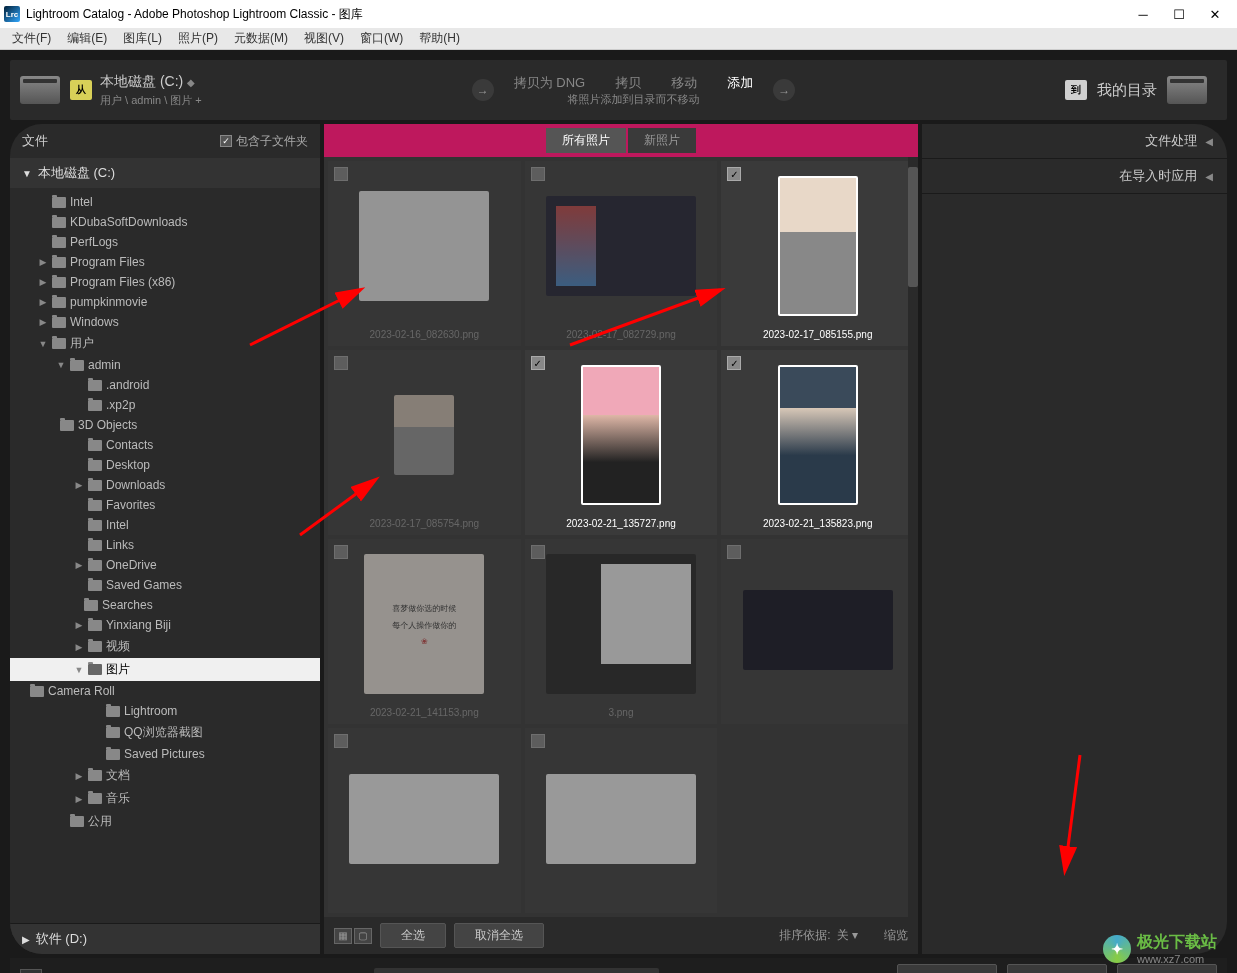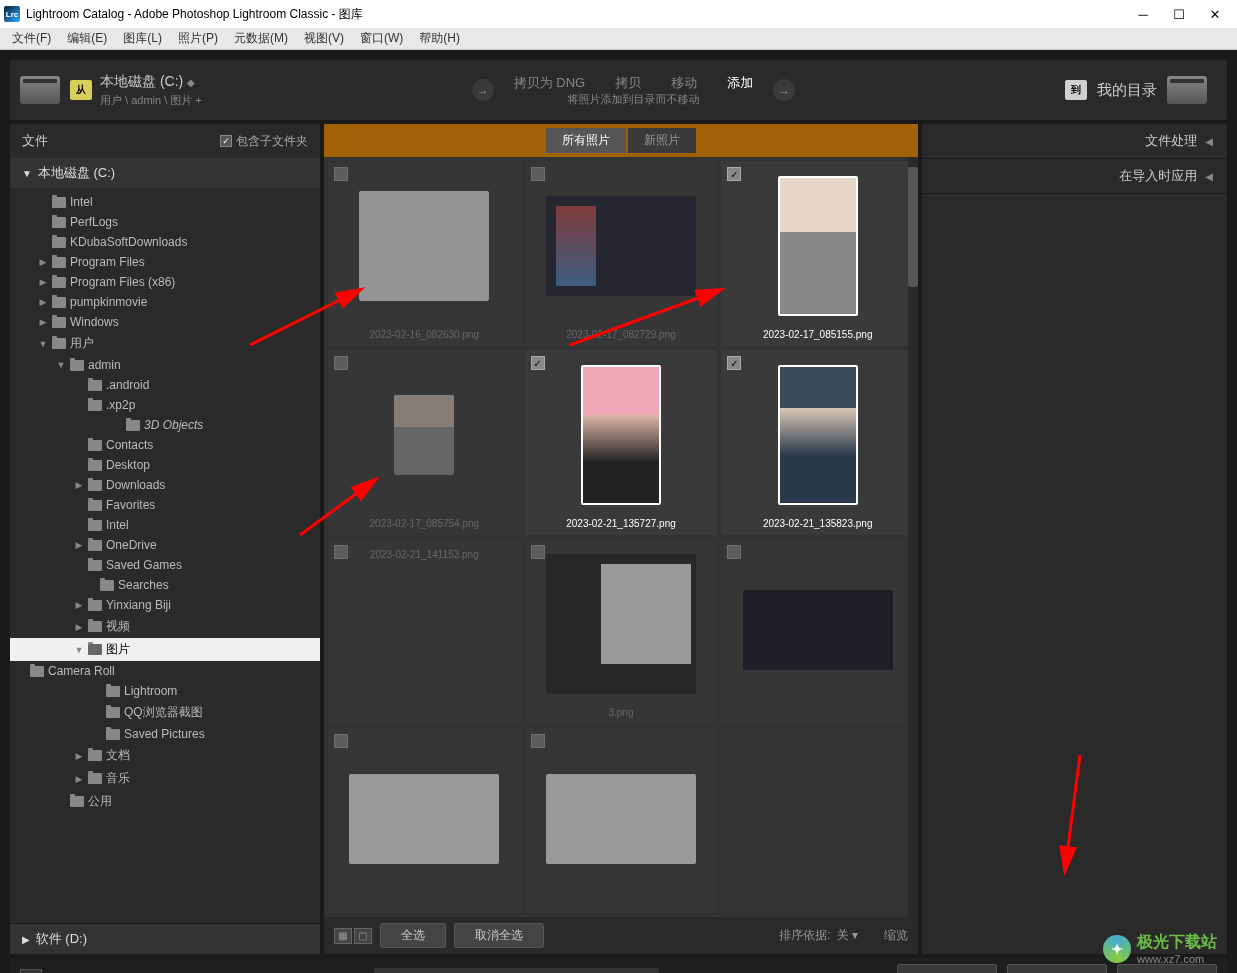--- a/index.html
+++ b/index.html
@@ -17,36 +17,36 @@
 .drive-ic::after { content:""; position:absolute; top:3px; left:3px; right:3px; height:4px; background:#333; border-radius:1px; }
 .from-badge { width:22px; height:20px; background:#d8d058; color:#000; font-size:10px; font-weight:bold; display:flex; align-items:center; justify-content:center; border-radius:2px; margin-right:8px; }
 .source-info { color:#ccc; font-size:14px; }
 .source-sub { color:#888; font-size:11px; margin-top:2px; }
 .arrow-btn { width:22px; height:22px; border-radius:50%; background:#3a3a3a; color:#999; display:flex; align-items:center; justify-content:center; cursor:pointer; font-size:12px; margin:0 20px; }
 .import-modes { display:flex; gap:30px; color:#888; font-size:13px; }
 .import-modes .active { color:#fff; }
 .import-sub { color:#888; font-size:11px; text-align:center; }
 .dest-badge { width:22px; height:20px; background:#d0d0d0; color:#000; font-size:10px; font-weight:bold; display:flex; align-items:center; justify-content:center; border-radius:2px; margin-right:10px; }
 .dest-label { color:#ccc; font-size:15px; margin-right:10px; }
-.main-area { flex:1; display:flex; gap:4px; overflow:hidden; }
+.main-area { flex:1; display:flex; gap:4px; overflow:hidden;border-radius:32px; }
 .left-panel { width:310px; background:#2a2a2a; display:flex; flex-direction:column; overflow:hidden; }
 .panel-header { padding:8px 12px; display:flex; justify-content:space-between; align-items:center; color:#ccc; font-size:13px; }
 .checkbox-label { display:flex; align-items:center; gap:4px; font-size:12px; color:#aaa; }
 .chk { width:12px; height:12px; background:#555; border:1px solid #888; display:flex; align-items:center; justify-content:center; color:#fff; font-size:9px; }
 .section-hdr { background:#333; padding:6px 12px; color:#ddd; font-size:13px; display:flex; align-items:center; gap:6px; }
 .tree { flex:1; overflow-y:auto; padding:4px 0; font-size:12px; color:#bbb; }
 .tree-item { display:flex; align-items:center; padding:3px 6px; gap:4px; cursor:pointer; }
 .tree-item.selected { background:#f0f0f0; color:#000; }
 .tree-exp { width:10px; text-align:center; color:#888; font-size:9px; }
 .folder-ic { width:14px; height:11px; background:#888; border-radius:1px; position:relative; }
 .folder-ic::before { content:""; position:absolute; top:-2px; left:0; width:5px; height:2px; background:#888; border-radius:1px 1px 0 0; }
 .tree-item.selected .folder-ic { background:#666; }
 .section-ftr { background:#333; padding:6px 12px; color:#ddd; font-size:13px; display:flex; align-items:center; gap:6px; border-top:1px solid #1a1a1a; }
 .center-panel { flex:1; background:#333; display:flex; flex-direction:column; overflow:hidden; }
-.tabs { display:flex; justify-content:center; gap:2px; padding:4px 0; background:#a16207; }
+.tabs { display:flex; justify-content:center; gap:2px; padding:4px 0; background:#be185d; }
 .tab { padding:4px 16px; background:#3a3a3a; color:#999; font-size:12px; cursor:pointer; }
 .tab.active { background:#555; color:#fff; }
 .grid-wrap { flex:1; overflow-y:auto; padding:4px; position:relative; }
 .grid { display:grid; grid-template-columns:repeat(3,1fr); gap:4px; }
 .thumb-cell { background:#3a3a3a; position:relative; height:185px; display:flex; flex-direction:column; align-items:center; justify-content:space-between; padding:6px; }
 .thumb-cell.dim { opacity:0.5; }
 .thumb-chk { position:absolute; top:6px; left:6px; width:14px; height:14px; background:#888; border:1px solid #aaa; display:flex; align-items:center; justify-content:center; color:#000; font-size:10px; cursor:pointer; z-index:2; }
 .thumb-img { flex:1; display:flex; align-items:center; justify-content:center; width:100%; }
 .thumb-box { background:#555; border-radius:2px; display:flex; align-items:center; justify-content:center; overflow:hidden; }
 .thumb-caption { color:#999; font-size:10px; margin-top:4px; white-space:nowrap; }
@@ -155,26 +155,26 @@
         </div>
         <div class="tree" id="tree">
             <div class="tree-item" style="padding-left: 28px;">
               <span class="tree-exp"></span>
               <span class="folder-ic"></span>
               <span>Intel</span>
             </div>
             <div class="tree-item" style="padding-left: 28px;">
               <span class="tree-exp"></span>
               <span class="folder-ic"></span>
+              <span>KDubaSoftDownloads</span>
+            </div>
+            <div class="tree-item" style="padding-left: 28px;">
+              <span class="tree-exp"></span>
+              <span class="folder-ic"></span>
               <span>PerfLogs</span>
-            </div>
-            <div class="tree-item" style="padding-left: 28px;">
-              <span class="tree-exp"></span>
-              <span class="folder-ic"></span>
-              <span>KDubaSoftDownloads</span>
             </div>
             <div class="tree-item" style="padding-left: 28px;">
               <span class="tree-exp">▶</span>
               <span class="folder-ic"></span>
               <span>Program Files</span>
             </div>
             <div class="tree-item" style="padding-left: 28px;">
               <span class="tree-exp">▶</span>
               <span class="folder-ic"></span>
               <span>Program Files (x86)</span>
@@ -202,21 +202,21 @@
             <div class="tree-item" style="padding-left: 64px;">
               <span class="tree-exp"></span>
               <span class="folder-ic"></span>
               <span>.android</span>
             </div>
             <div class="tree-item" style="padding-left: 64px;">
               <span class="tree-exp"></span>
               <span class="folder-ic"></span>
               <span>.xp2p</span>
             </div>
-            <div class="tree-item" style="padding-left: 102px; font-style: italic;">
+            <div class="tree-item" style="padding-left: 36px;">
               <span class="tree-exp"></span>
               <span class="folder-ic"></span>
               <span>3D Objects</span>
             </div>
             <div class="tree-item" style="padding-left: 64px;">
               <span class="tree-exp"></span>
               <span class="folder-ic"></span>
               <span>Contacts</span>
             </div>
             <div class="tree-item" style="padding-left: 64px;">
@@ -233,30 +233,35 @@
               <span class="tree-exp"></span>
               <span class="folder-ic"></span>
               <span>Favorites</span>
             </div>
             <div class="tree-item" style="padding-left: 64px;">
               <span class="tree-exp"></span>
               <span class="folder-ic"></span>
               <span>Intel</span>
             </div>
             <div class="tree-item" style="padding-left: 64px;">
+              <span class="tree-exp"></span>
+              <span class="folder-ic"></span>
+              <span>Links</span>
+            </div>
+            <div class="tree-item" style="padding-left: 64px;">
               <span class="tree-exp">▶</span>
               <span class="folder-ic"></span>
               <span>OneDrive</span>
             </div>
             <div class="tree-item" style="padding-left: 64px;">
               <span class="tree-exp"></span>
               <span class="folder-ic"></span>
               <span>Saved Games</span>
             </div>
-            <div class="tree-item" style="padding-left: 76px;">
+            <div class="tree-item" style="padding-left: 60px;">
               <span class="tree-exp"></span>
               <span class="folder-ic"></span>
               <span>Searches</span>
             </div>
             <div class="tree-item" style="padding-left: 64px;">
               <span class="tree-exp">▶</span>
               <span class="folder-ic"></span>
               <span>Yinxiang Biji</span>
             </div>
             <div class="tree-item" style="padding-left: 64px;">
@@ -355,20 +360,27 @@
               </div>
               <div class="thumb-cell selected">
                 <div class="thumb-chk">✓</div>
                 <div class="thumb-img">
                   <div class="thumb-box portrait dark"></div>
                 </div>
                 <div class="thumb-caption">2023-02-21_135823.png</div>
               </div>
               <div class="thumb-cell dim">
                 <div class="thumb-chk"></div>
+                <div class="thumb-img">
+                  <div class="thumb-box text-img">
+                    <div>喜梦做你选的时候</div>
+                    <div>每个人操作做你的</div>
+                    <div style="color:#c44">❀</div>
+                  </div>
+                </div>
                 <div class="thumb-caption">2023-02-21_141153.png</div>
               </div>
               <div class="thumb-cell dim">
                 <div class="thumb-chk"></div>
                 <div class="thumb-img">
                   <div class="thumb-box code-img"></div>
                 </div>
                 <div class="thumb-caption">3.png</div>
               </div>
               <div class="thumb-cell dim">

